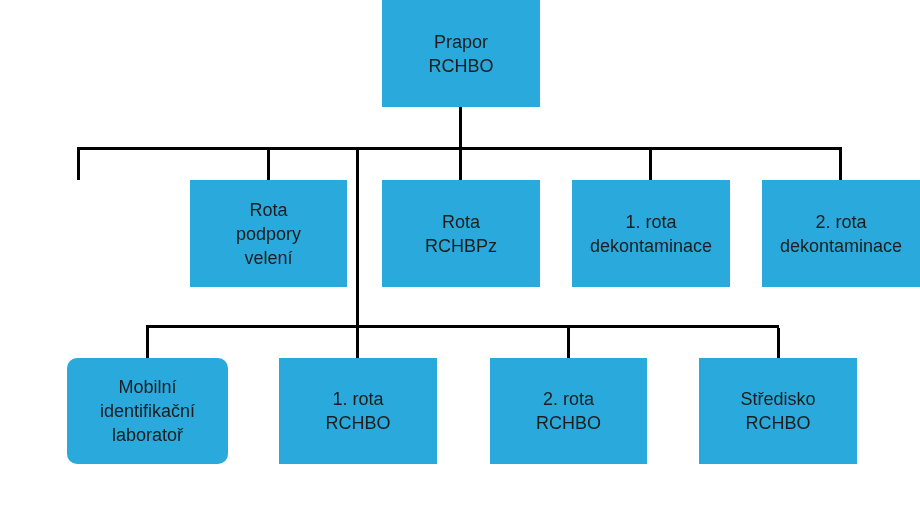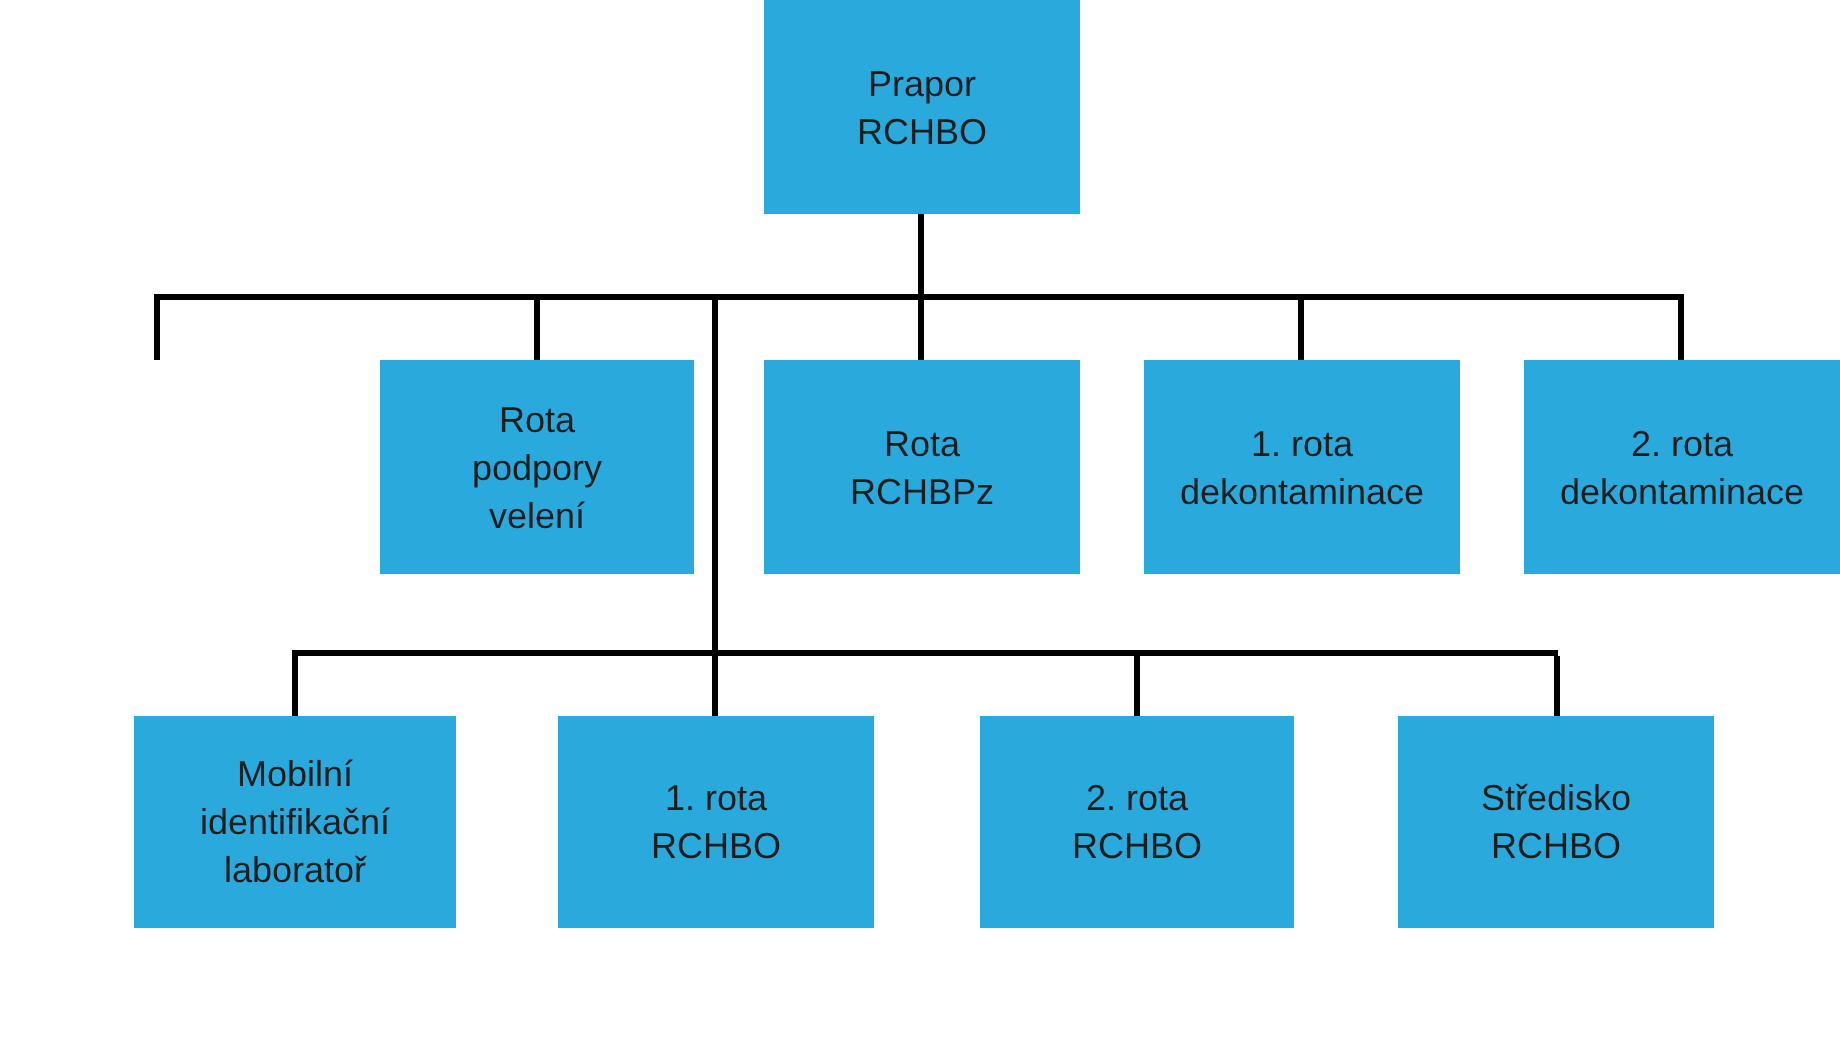--- a/index.html
+++ b/index.html
@@ -33,21 +33,21 @@
     background: #000000;
   }
 
   
   .n-root   { left: 382px; top:   0px; width: 158px; height: 107px; }
   .n-l2-0   { left:   0px; top: 180px; width: 157px; height: 107px; }
   .n-l2-1   { left: 190px; top: 180px; width: 157px; height: 107px; }
   .n-l2-2   { left: 382px; top: 180px; width: 158px; height: 107px; }
   .n-l2-3   { left: 572px; top: 180px; width: 158px; height: 107px; }
   .n-l2-4   { left: 762px; top: 180px; width: 158px; height: 107px; }
-  .n-l3-0   { left:  67px; top: 358px; width: 161px; height: 106px; }
+  .n-l3-0   { left:  67px; top: 358px; width: 161px; height: 106px; border-radius: 10px; }
   .n-l3-1   { left: 279px; top: 358px; width: 158px; height: 106px; }
   .n-l3-2   { left: 490px; top: 358px; width: 157px; height: 106px; }
   .n-l3-3   { left: 699px; top: 358px; width: 158px; height: 106px; }
 
   
   .ln-stem-root { left: 459px; top: 107px; width: 3px;   height: 73px; }
   .ln-bus1      { left:  77px; top: 147px; width: 765px; height: 3px;  }
   .ln-drop-l2-0 { left:  77px; top: 150px; width: 3px;   height: 30px; }
   .ln-drop-l2-1 { left: 267px; top: 150px; width: 3px;   height: 30px; }
   .ln-drop-l2-3 { left: 649px; top: 150px; width: 3px;   height: 30px; }

